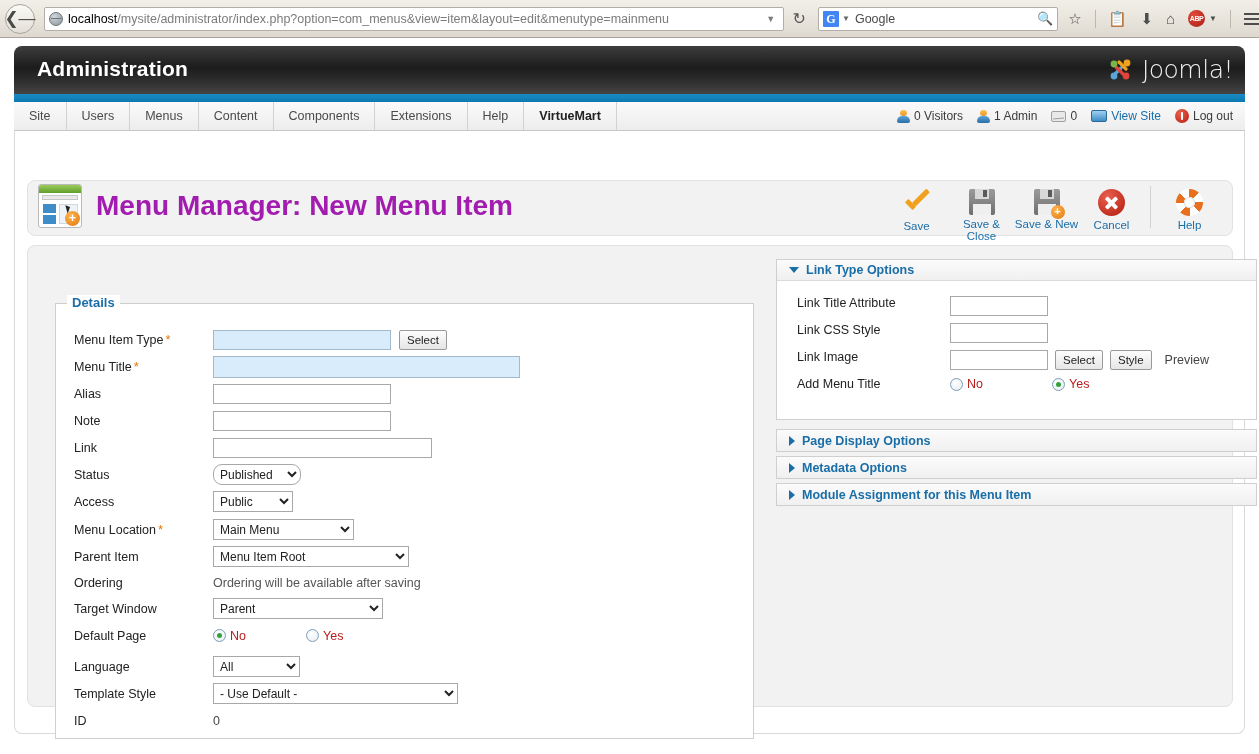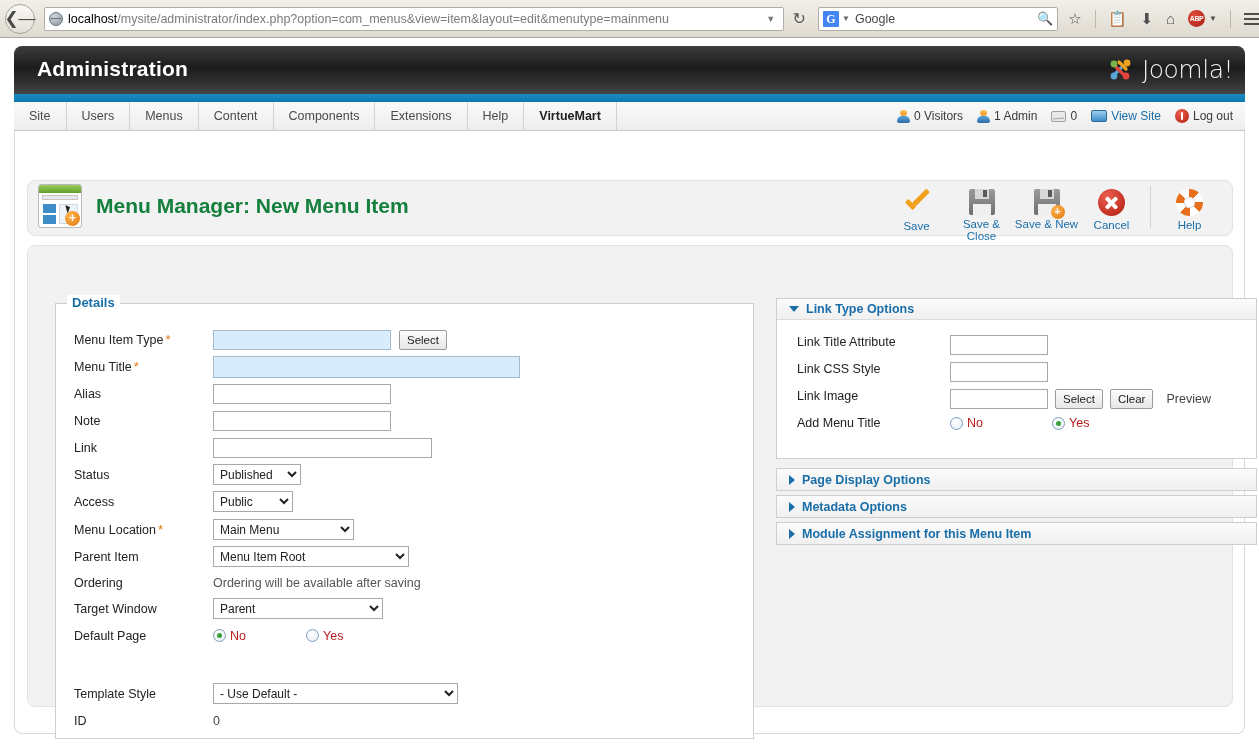--- a/index.html
+++ b/index.html
@@ -193,21 +193,21 @@
   .pt-icon .blk3 { position:absolute; left:20px; top:19px; width:19px; height:20px; background:#eef3f7; border:1px solid #cfd8e0;}
   .pt-icon .cursor { position:absolute; left:24px; top:22px; width:0;height:0;
     border-left:7px solid #222; border-bottom:5px solid transparent; border-top:0 solid transparent;
     transform: rotate(110deg);}
   .pt-icon .plus {
     position:absolute; right:1px; bottom:1px; width:15px; height:15px; border-radius:50%;
     background: radial-gradient(circle at 35% 30%, #ffb14d, #e07a10);
     color:#fff; font-size:12px; line-height:14px; text-align:center; font-weight:bold;
   }
   .pt-text {
-    color: #15803d; font-size: 21px; font-weight: bold;
+    color: #a21caf; font-size: 28px; font-weight: bold;
   }
   .toolbar-btns {
     position: absolute; right: 10px; top: 5px;
     display: flex; align-items: flex-start; gap: 0px;
   }
   .tb-btn {
     width: 65px; text-align: center; cursor: pointer;
     display: flex; flex-direction: column; align-items: center; gap: 3px;
     padding-top: 3px;
   }
@@ -313,21 +313,21 @@
   .radio.on::after {
     content:""; position:absolute; left:3px; top:3px; width:5px; height:5px;
     border-radius:50%; background:#38a038;
   }
 
   
   #right-col {
     position: absolute; left: 748px; top: 13px; width: 481px; height: 436px;
   }
   .slider-panel {
-    width: 481px; background: #ffffff; border: 1px solid #cfcfcf; margin-top: 39px;
+    width: 481px; background: #ffffff; border: 1px solid #cfcfcf;
   }
   .slider-head {
     height: 21px; background: linear-gradient(#fbfbfb,#f0f0f0);
     border-bottom: 1px solid #dcdcdc;
     display: flex; align-items: center; gap: 7px; padding-left: 12px;
     cursor: pointer;
   }
   .slider-head.closed { border-bottom: none; }
   .tri-down {
     width:0;height:0;border-left:5px solid transparent;border-right:5px solid transparent;
@@ -524,21 +524,21 @@
         <div class="frow" style="top:130px;">
           <span class="flabel">Link</span>
           <span class="fctl">
               <input class="txt" style="width: 219px;" value="">
             </span>
         </div>
 
         <div class="frow" style="top:157px;">
           <span class="flabel">Status</span>
           <span class="fctl">
-              <select class="sel" style="width:88px;"><option>Published</option></select>
+              <select class="sel" style="width:88px;border-radius:9px;"><option>Published</option></select>
             </span>
         </div>
 
         <div class="frow" style="top:184px;">
           <span class="flabel">Access</span>
           <span class="fctl">
               <select class="sel" style="width:80px;"><option>Public</option></select>
             </span>
         </div>
 
@@ -579,20 +579,26 @@
                 <span>No</span>
               </span>
               <span class="radio-opt">
                 <span class="radio"></span>
                 <span>Yes</span>
               </span>
             </span>
           </span>
         </div>
 
+        <div class="frow" style="top:349px;">
+          <span class="flabel">Language</span>
+          <span class="fctl">
+              <select class="sel" style="width:87px;"><option>All</option></select>
+            </span>
+        </div>
 
         <div class="frow" style="top:376px;">
           <span class="flabel">Template Style</span>
           <span class="fctl">
               <select class="sel" style="width:245px;"><option>- Use Default -</option></select>
             </span>
         </div>
 
         <div class="frow" style="top:403px;">
           <span class="flabel">ID</span>
@@ -623,21 +629,21 @@
               <span class="rctl">
                   <input class="txt" style="width: 98px;" value="">
                 </span>
             </div>
 
             <div class="rrow" style="top:69px;">
               <span class="rlabel">Link Image</span>
               <span class="rctl">
                 <input class="txt" style="width: 98px;" value="">
                 <button class="btn">Select</button>
-                <button class="btn">Clear</button>
+                <button class="btn">Style</button>
                 <span class="static-text" style="margin-left:6px;">Preview</span>
               </span>
             </div>
 
             <div class="rrow" style="top:96px;">
               <span class="rlabel">Add Menu Title</span>
               <span class="rctl">
                 <span class="radio-group">
                   <span class="radio-opt" style="width:102px;">
                     <span class="radio"></span>

